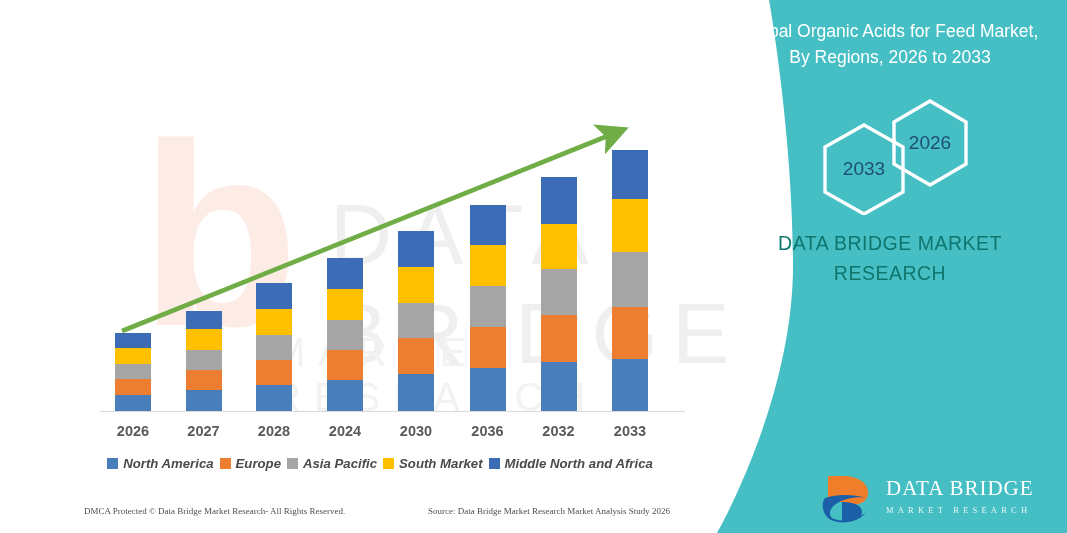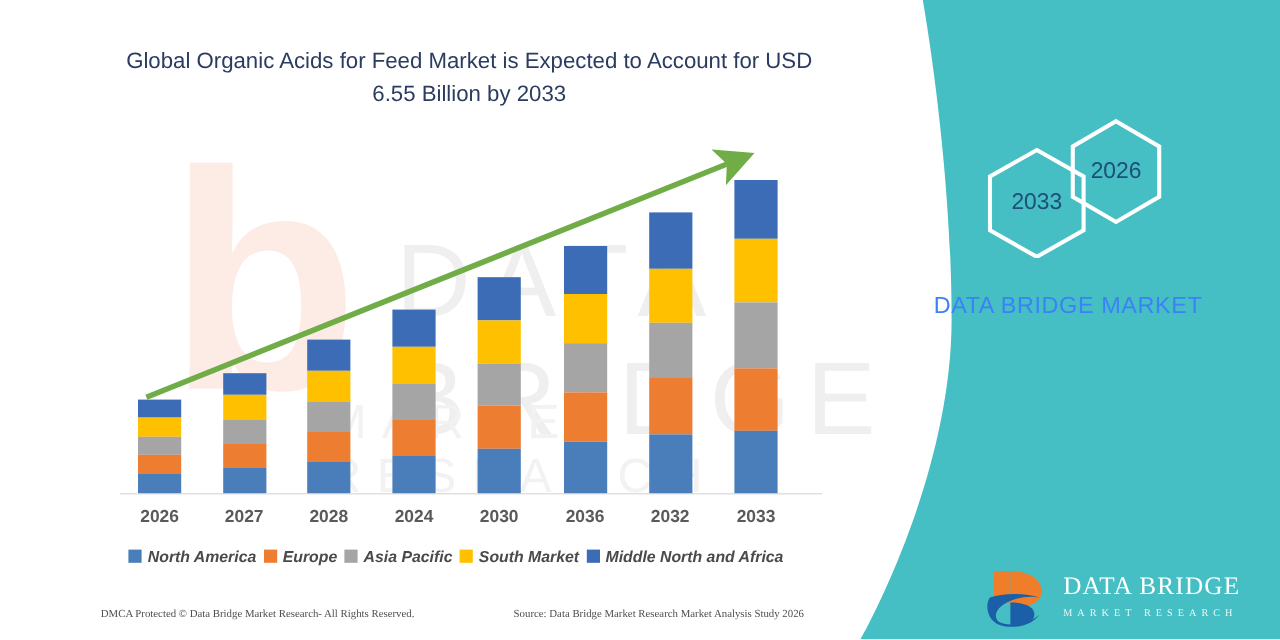--- a/index.html
+++ b/index.html
@@ -80,22 +80,22 @@
   .panel-title{
     position:absolute;left:78px;top:18px;width:310px;
     text-align:center;color:#ffffff;font-size:17.5px;line-height:1.5;
   }
   .hexwrap{position:absolute;left:78px;top:95px;width:310px;height:120px;}
   .hex-label{
     position:absolute;color:#1f4e79;font-size:19px;font-weight:400;
     text-align:center;
   }
   .brand{
-    position:absolute;left:78px;top:240px;width:310px;text-align:center;
-    color:#3b82f6;font-size:19.5px;letter-spacing:.5px;line-height:1.55;
+    position:absolute;left:78px;top:228px;width:310px;text-align:center;
+    color:#0f766e;font-size:19.5px;letter-spacing:.5px;line-height:1.55;
   }
   .logo{position:absolute;left:165px;top:472px;width:230px;height:54px;}
   .logo-text{
     position:absolute;left:64px;top:4px;
     font-family:"Liberation Serif", serif;color:#ffffff;
   }
   .logo-main{font-size:21px;letter-spacing:1px;display:block;}
   .logo-sub{font-size:8.5px;letter-spacing:4.2px;display:block;margin-top:4px;color:#eaf6f7;}
 </style>
 </head>
@@ -104,21 +104,20 @@
 <div id="root">
 
   <div class="watermark">
     <div class="wm-b">b</div>
     <div class="wm-data">DATA BRIDGE</div>
     <div class="wm-mr">MARKET RESEARCH</div>
   </div>
 
   <div class="plot">
 
-    <div class="chart-title">Global Organic Acids for Feed Market is Expected to Account for USD 6.55 Billion by 2033</div>
 
     <div class="axis-line"></div>
 
     <div id="bars">
         <div class="bar" style="left: 115px; height: 78px;">
           <span class="seg" style="height: 15px; background: rgb(59, 108, 181);"></span>
           <span class="seg" style="height: 16px; background: rgb(255, 192, 0);"></span>
           <span class="seg" style="height: 15px; background: rgb(165, 165, 165);"></span>
           <span class="seg" style="height: 16px; background: rgb(237, 125, 49);"></span>
           <span class="seg" style="height: 16px; background: rgb(74, 126, 187);"></span>
@@ -221,34 +220,36 @@
       <span class="fr">Source: Data Bridge Market Research  Market Analysis Study 2026</span>
     </div>
   </div>
 
   <div class="panel">
     <svg class="panel-svg" width="410" height="533" viewBox="0 0 410 533">
       <path id="panelpath" d="M112,0 L410,0 L410,533 L60,533 C60,533 136,400 136,266 C136,132 112,0 112,0 Z" fill="#45bfc4"></path>
     </svg>
 
     <div class="panel-inner">
+      <div class="panel-title">Global Organic Acids for Feed Market, By Regions, 2026 to 2033</div>
 
       <div class="hexwrap">
         <svg width="310" height="120" viewBox="0 0 310 120">
 
           <polygon points="195,6 231,27 231,69 195,90 159,69 159,27" fill="none" stroke="#ffffff" stroke-width="3.4"></polygon>
 
           <polygon points="129,30 168,52 168,97 129,119 90,97 90,52" fill="none" stroke="#ffffff" stroke-width="3.4"></polygon>
         </svg>
         <span class="hex-label" style="left:159px;top:37px;width:72px;">2026</span>
         <span class="hex-label" style="left:93px;top:63px;width:72px;">2033</span>
       </div>
 
       <div class="brand">
         <span>DATA BRIDGE MARKET</span><br>
+        <span>RESEARCH</span>
       </div>
 
       <div class="logo">
         <svg width="60" height="52" viewBox="0 0 60 52">
           <path d="M6,4 L20,4 L20,30 L6,30 Z" fill="#ef7d29"></path>
           <path d="M20,4 C38,4 46,12 46,21 C46,29 39,33 29,33 L20,33 Z" fill="#ef7d29"></path>
           <path d="M3,26 C14,22 32,22 44,26 C36,24 22,26 14,32 C8,36 6,42 10,46 C18,51 36,48 44,40 C38,50 20,53 9,48 C0,43 -1,31 3,26 Z" fill="#1b5fa8"></path>
           <path d="M20,30 C33,30 40,34 40,40 C40,46 33,49 22,49 L20,49 Z" fill="#1b5fa8"></path>
         </svg>
         <span class="logo-text">

